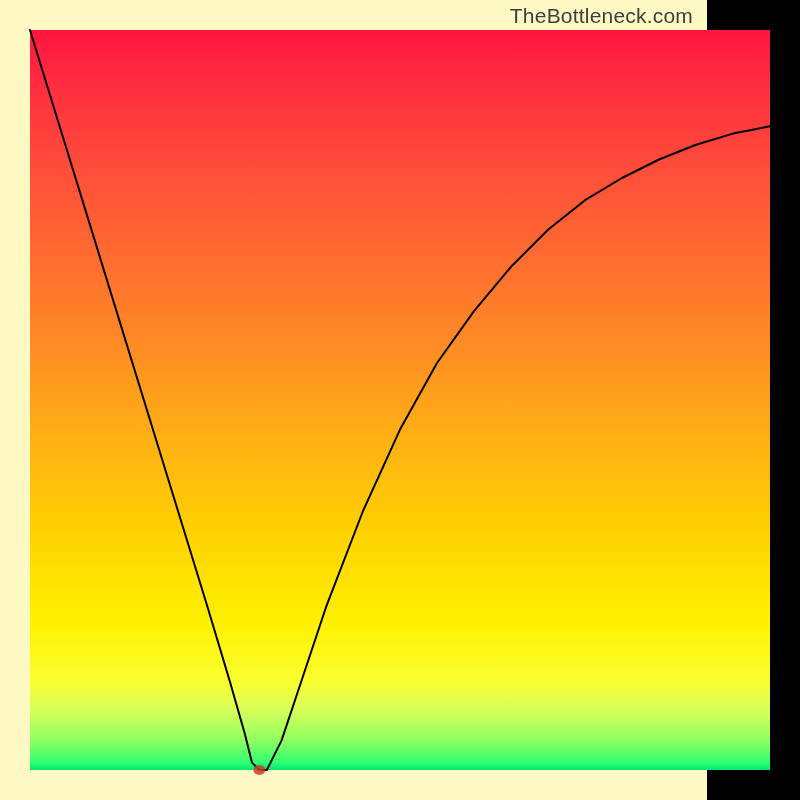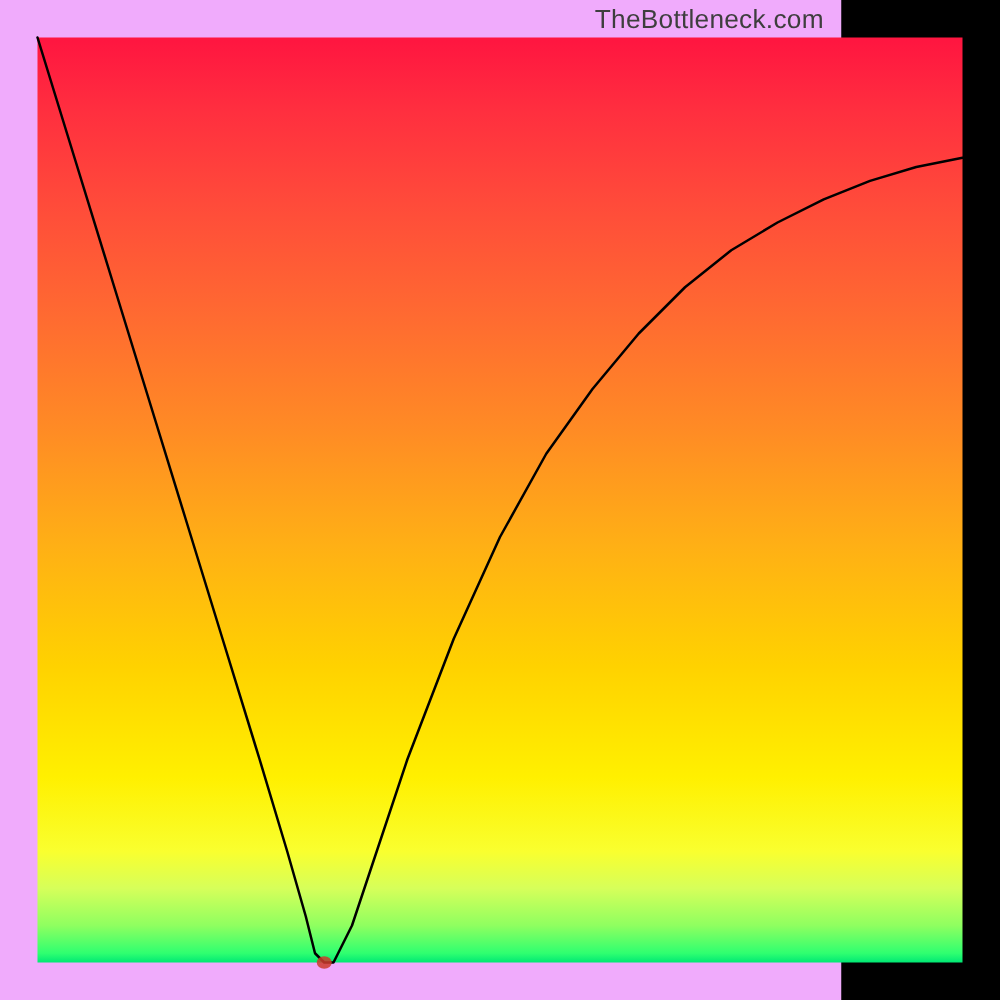--- a/index.html
+++ b/index.html
@@ -8,21 +8,22 @@
     width: 800px;
     height: 800px;
     background: #000;
     overflow: hidden;
     font-family: Arial, Helvetica, sans-serif;
   }
   .frame {
     position: relative;
     width: 673px;
     height: 800px;
-    background: #f0abfc;
+    background: #fef9c3;
+    padding-left: 34px;
   }
   .plot-area {
     position: absolute;
     left: 30px;
     top: 30px;
     width: 740px;
     height: 740px;
     
     background: linear-gradient(to bottom,
       #ff1540 0%,

